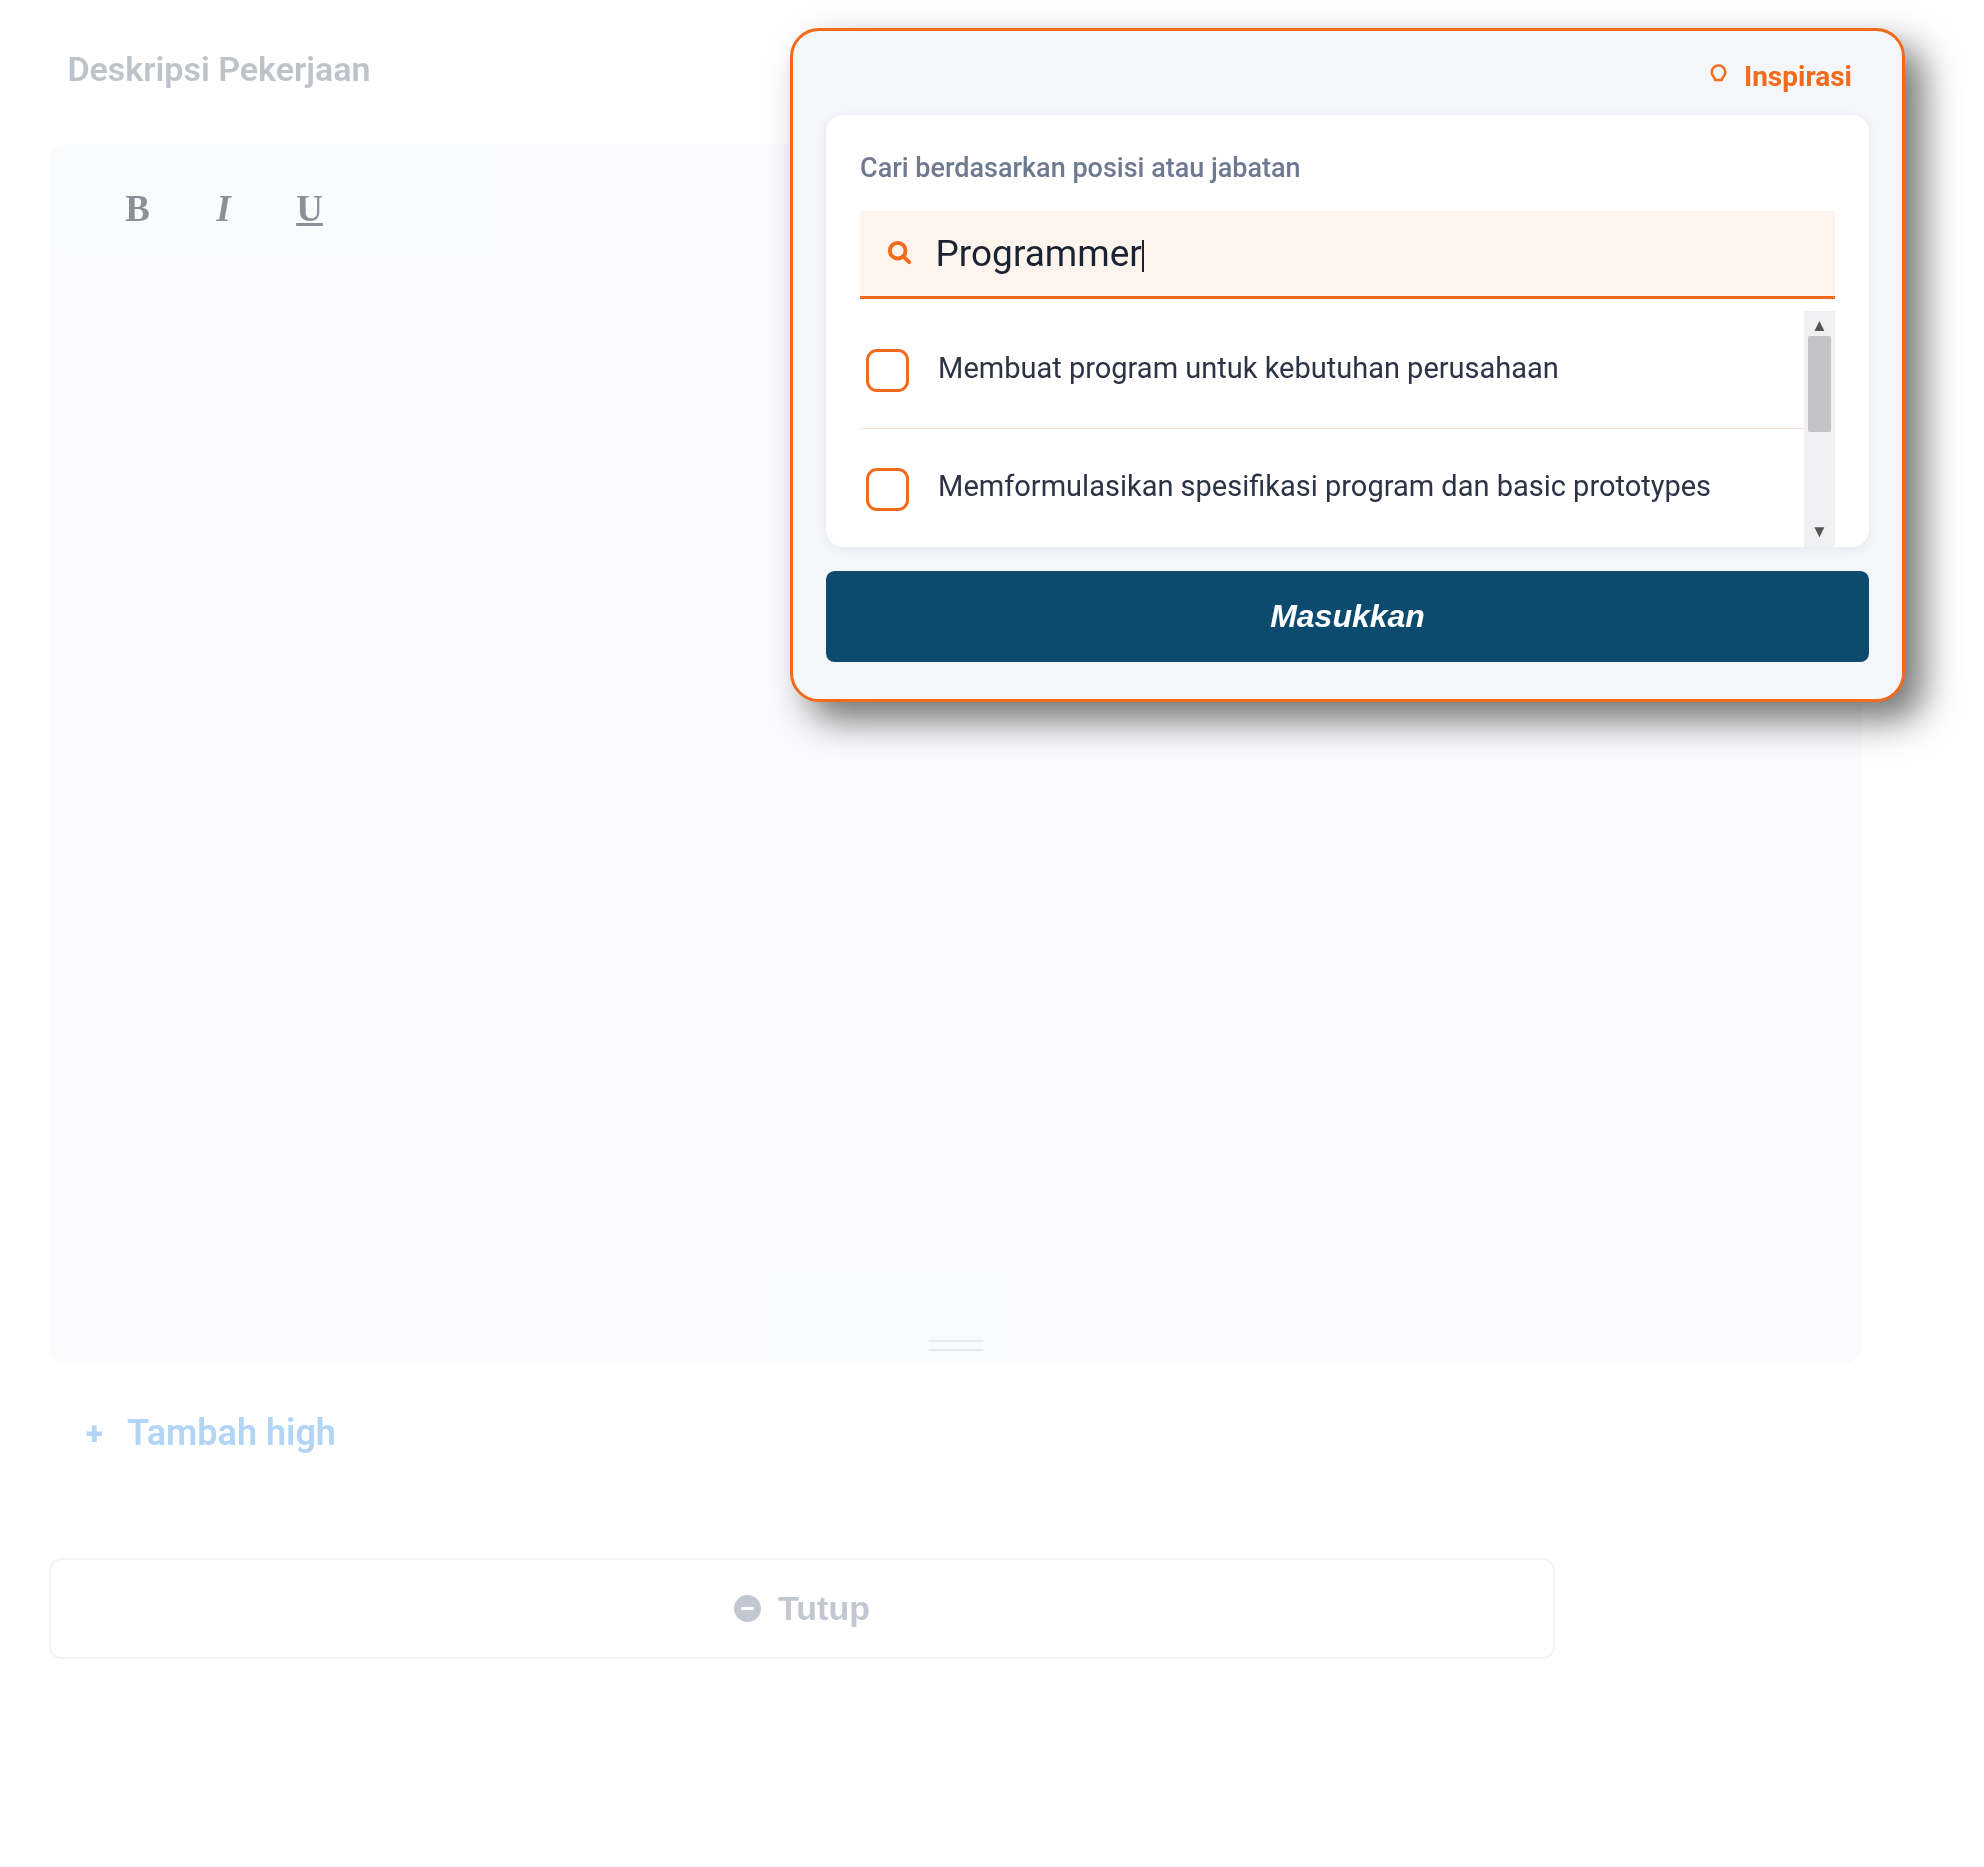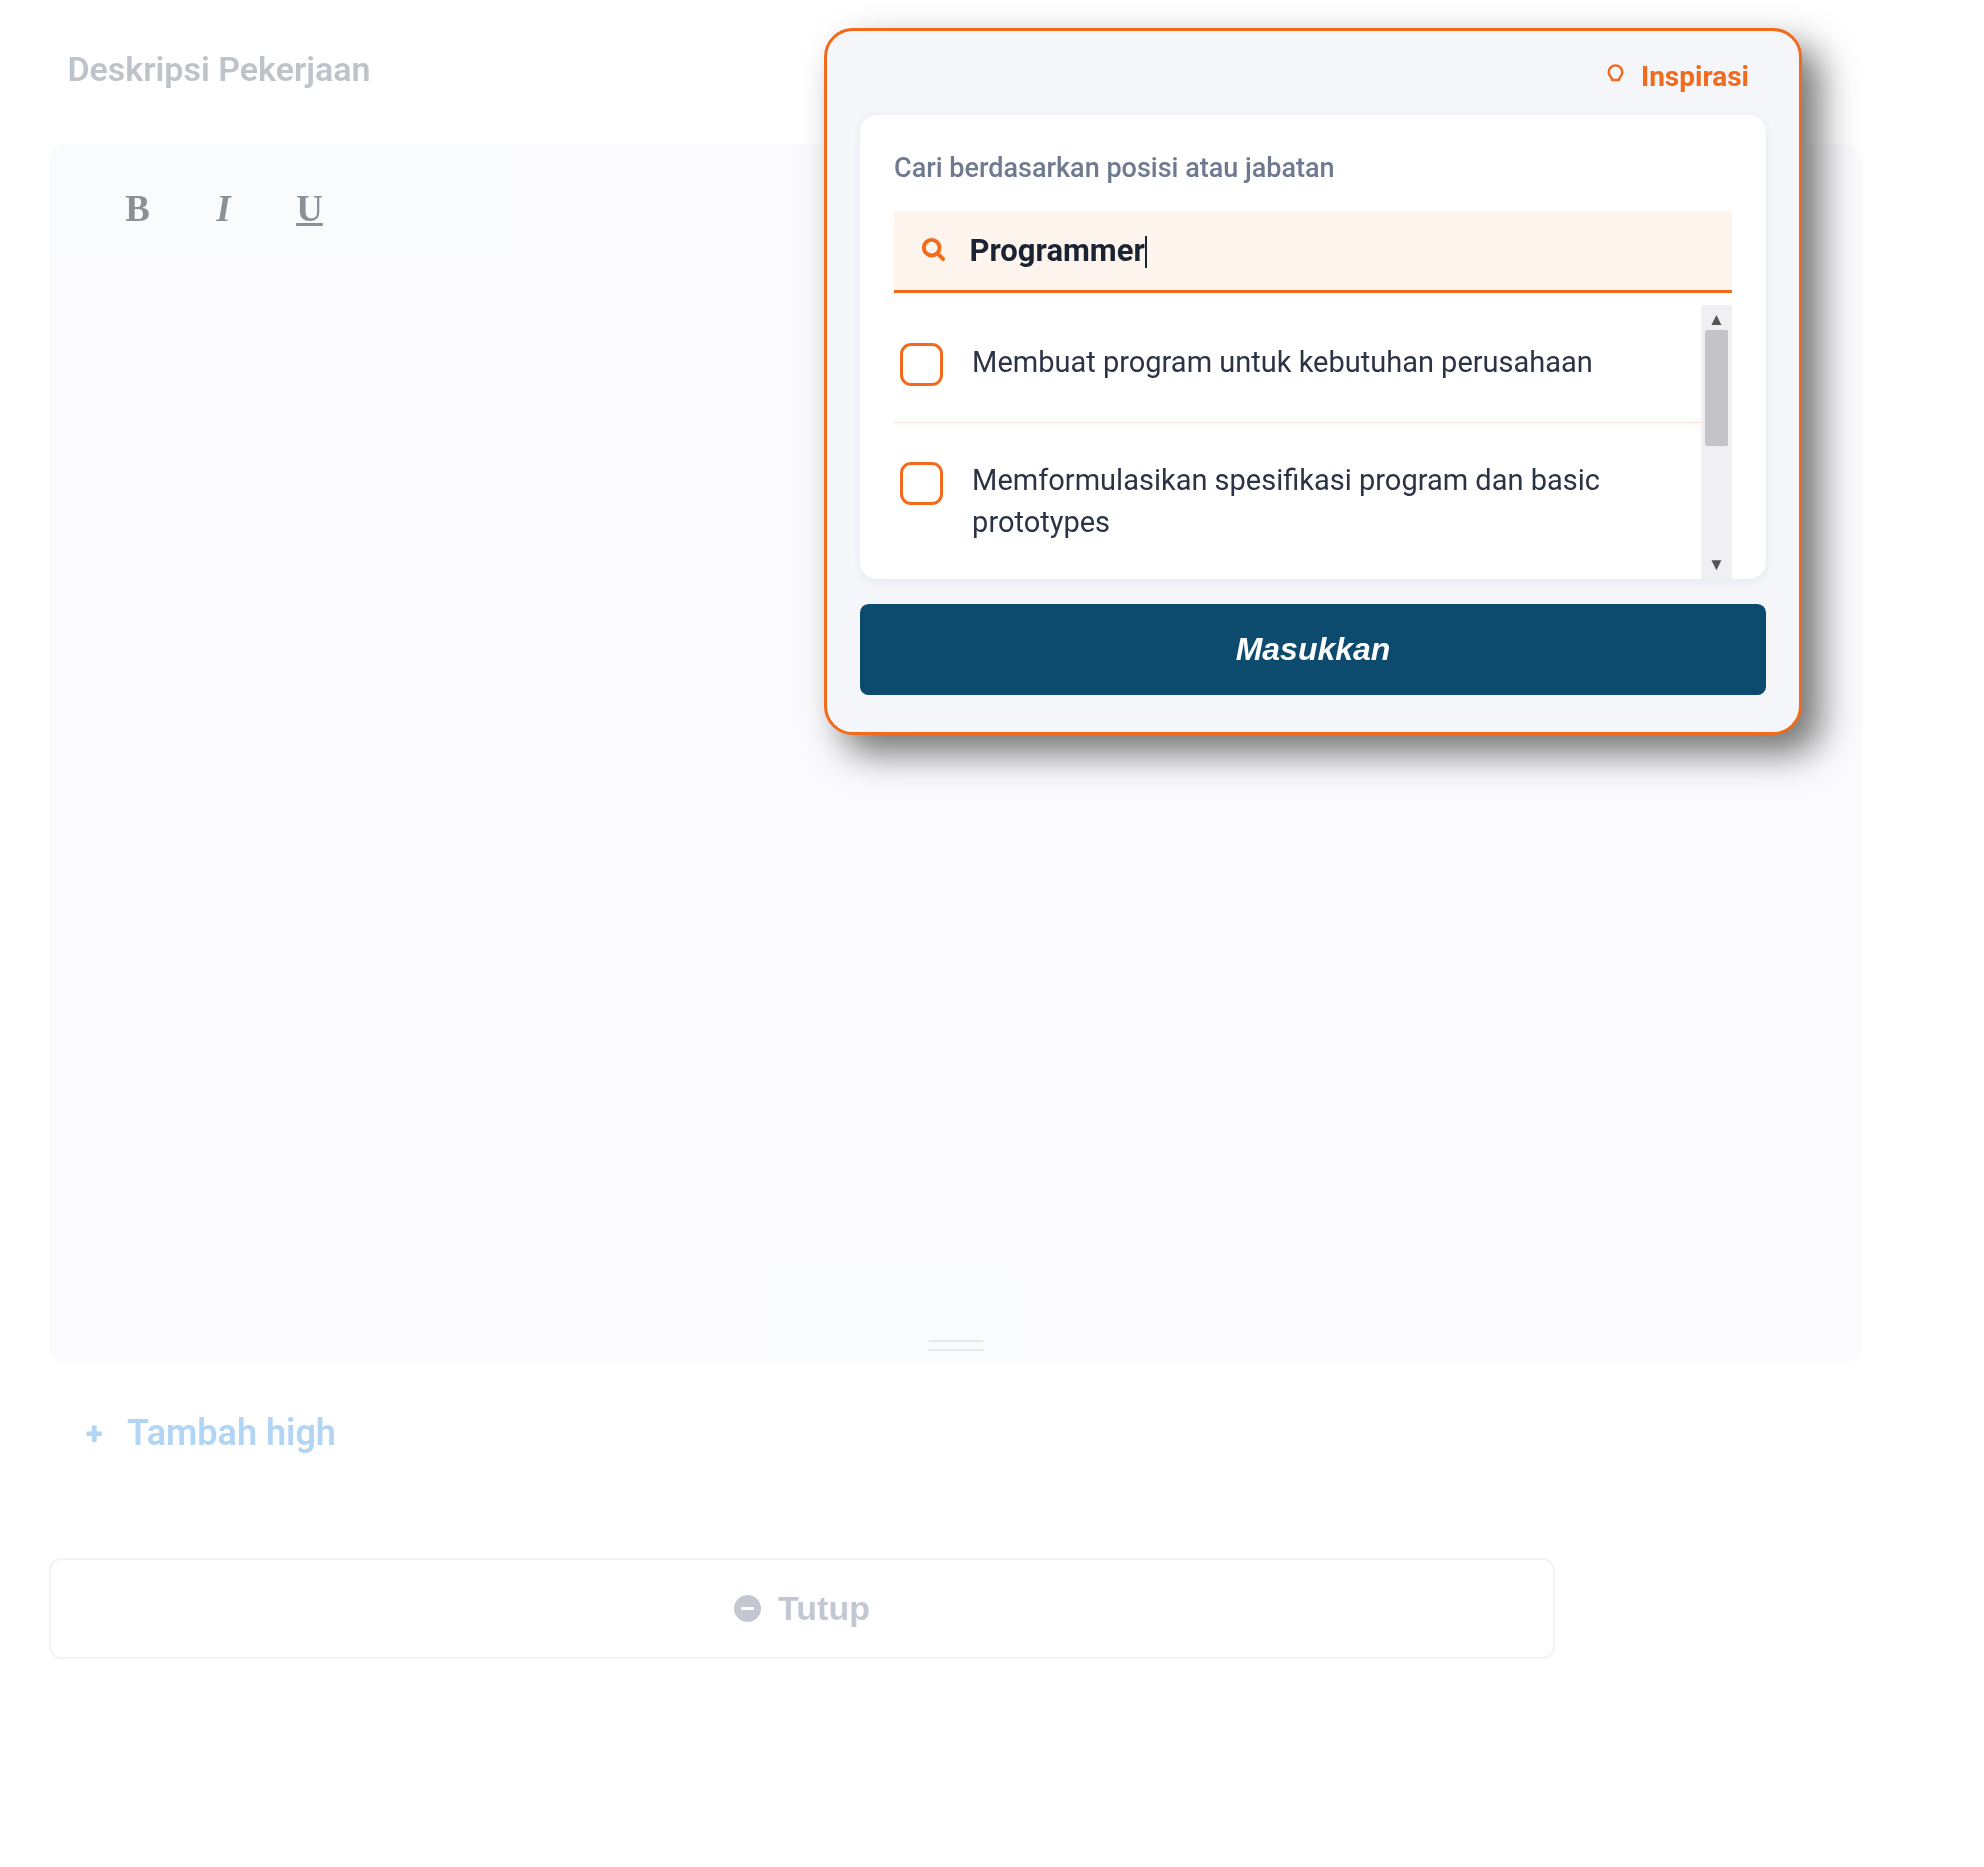--- a/index.html
+++ b/index.html
@@ -118,23 +118,22 @@
       color: #9aa3b4;
       font-size: 34px;
       font-weight: 600;
     }
 
     
     .popover-wrap {
       position: absolute;
       top: 27.6px;
       left: 790px;
-      width: 978px;
+      width: 1115px;
       filter: drop-shadow(18.4px 18.4px 18.4px rgba(0,0,0,0.55));
-      margin-left: 34px;
     }
     .popover {
       background: #f4f6fa;
       border: 3.7px solid #f26a1b;
       border-radius: 29px;
       padding: 29px 33px 37px;
     }
     .popover-header {
       display: flex;
       justify-content: flex-end;
@@ -166,22 +165,22 @@
       background: #fdf4ee;
       border-bottom: 3.7px solid #f26a1b;
       display: flex;
       align-items: center;
       gap: 22px;
       padding: 21px 24.5px;
     }
     .search-icon { color: #f26a1b; }
     .search-icon svg { width: 29px; height: 29px; stroke-width: 3.2; }
     .search-input {
-      font-size: 31px;
-      font-weight: 700;
+      font-size: 37px;
+      font-weight: 400;
       color: #1a2332;
       border: none;
       background: transparent;
       outline: none;
       flex: 1;
     }
     .caret {
       display: inline-block;
       width: 1.8px;
       height: 32px;

